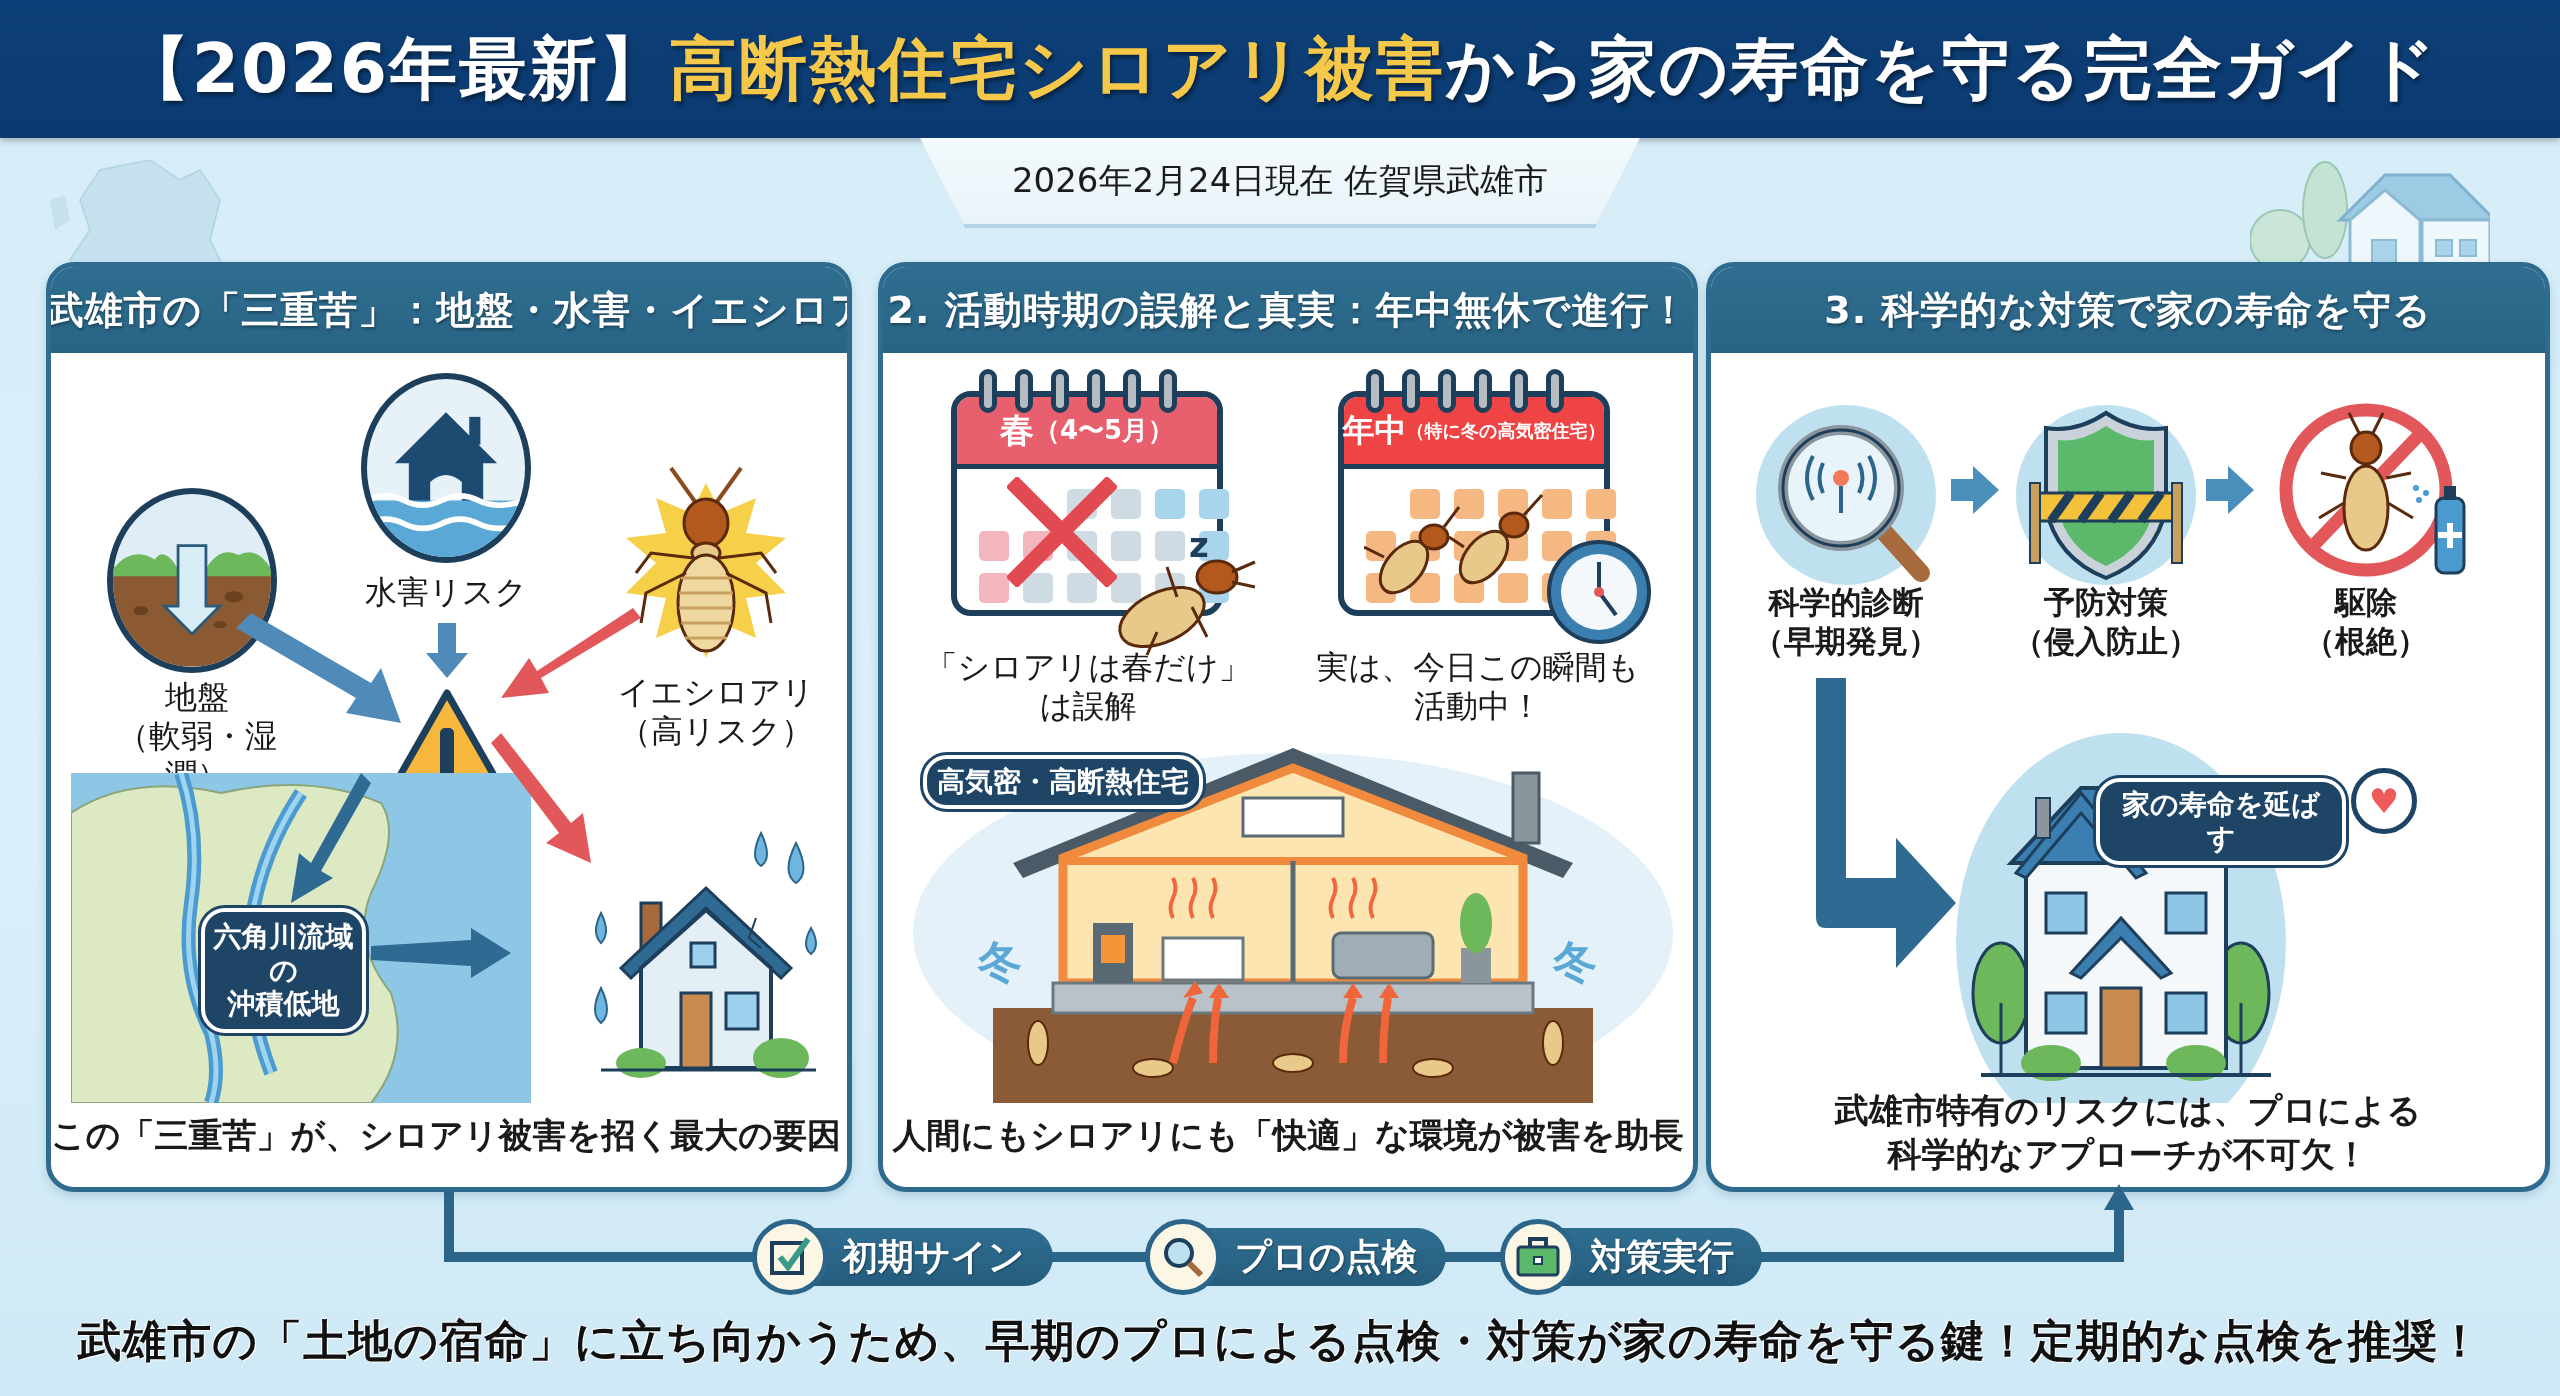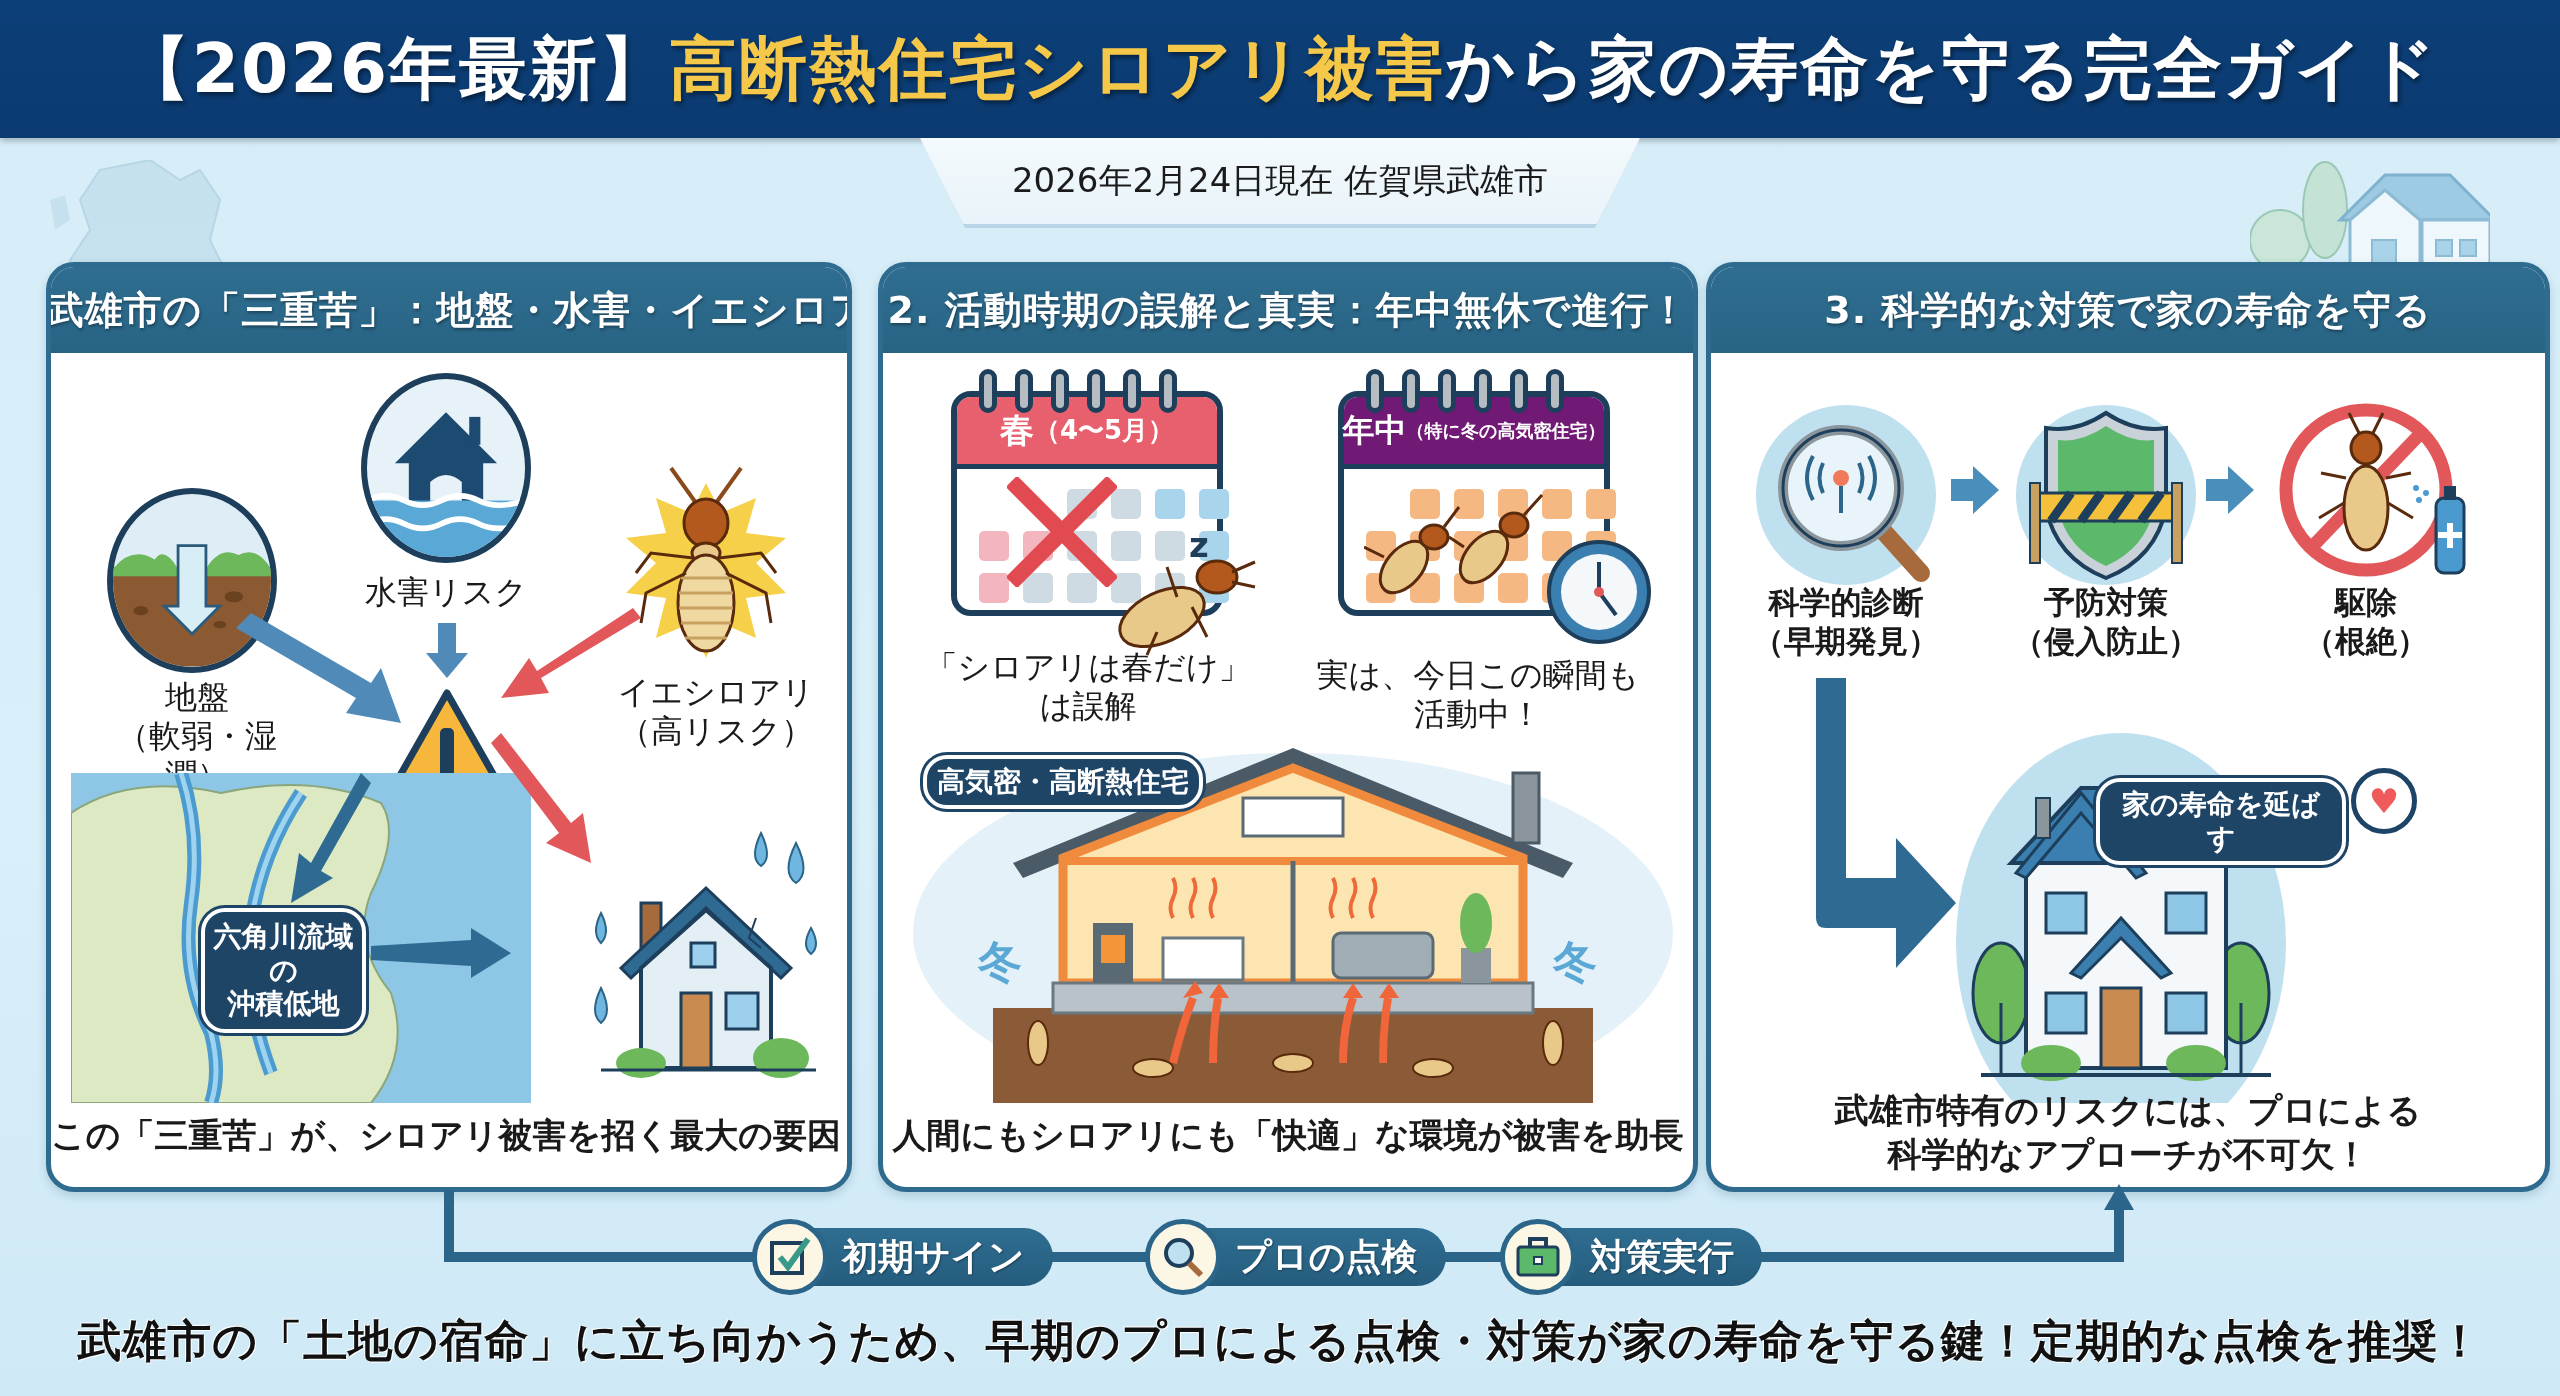--- a/index.html
+++ b/index.html
@@ -315,21 +315,21 @@
 
     <div class="calendar" style="left:455px; top:38px;">
       <div class="cal-rings">
           <span></span>
           <span></span>
           <span></span>
           <span></span>
           <span></span>
           <span></span>
         </div>
-      <div class="cal-head" style="background:#701a75;">
+      <div class="cal-head" style="background:#ef4444;">
         <span style="font-size:32px;">年中</span>
         <span style="font-size:18px;">（特に冬の高気密住宅）</span>
       </div>
       <div class="cal-grid">
         <span style="background:transparent"></span>
           <span style="background:#f6b883"></span>
           <span style="background:#f6b883"></span>
           <span style="background:#f6b883"></span>
           <span style="background:#f6b883"></span>
           <span style="background:#f6b883"></span>
@@ -354,21 +354,21 @@
         <path d="M80 40 L95 20 M160 28 L178 8 M20 70 L0 60 M100 60 L85 50" stroke="#5a2a0c" stroke-width="3"></path>
       </svg>
       <svg style="position:absolute; left:200px; top:140px;" width="110" height="110" viewBox="0 0 110 110">
         <circle cx="55" cy="55" r="50" fill="#3a7fb0" stroke="#1d3f5c" stroke-width="4"></circle>
         <circle cx="55" cy="55" r="38" fill="#f4f8fb"></circle>
         <line x1="55" y1="55" x2="55" y2="25" stroke="#1d3f5c" stroke-width="4"></line>
         <line x1="55" y1="55" x2="72" y2="78" stroke="#1d3f5c" stroke-width="4"></line>
         <circle cx="55" cy="55" r="5" fill="#e2585a"></circle>
       </svg>
     </div>
-    <div class="label-dark" style="left:420px; top:295px; width:350px; font-size:32px;margin-top:8px;">
+    <div class="label-dark" style="left:420px; top:295px; width:350px; font-size:32px;">
       <div>実は、今日この瞬間も</div>
       <div>活動中！</div>
     </div>
 
     <svg style="position:absolute; left:30px; top:390px;" width="760" height="360" viewBox="0 0 760 360">
       <ellipse cx="380" cy="190" rx="380" ry="180" fill="#e4f1f8"></ellipse>
       <rect x="80" y="265" width="600" height="95" fill="#8b5a36"></rect>
       <polygon points="100,120 380,5 660,120 650,135 380,25 110,135" fill="#4a5a66"></polygon>
       <rect x="600" y="30" width="26" height="70" fill="#8a959c" stroke="#4a5a66" stroke-width="3"></rect>
       <polygon points="150,115 380,25 610,115 610,240 150,240" fill="#fce5b0" stroke="#f08a3c" stroke-width="9"></polygon>

